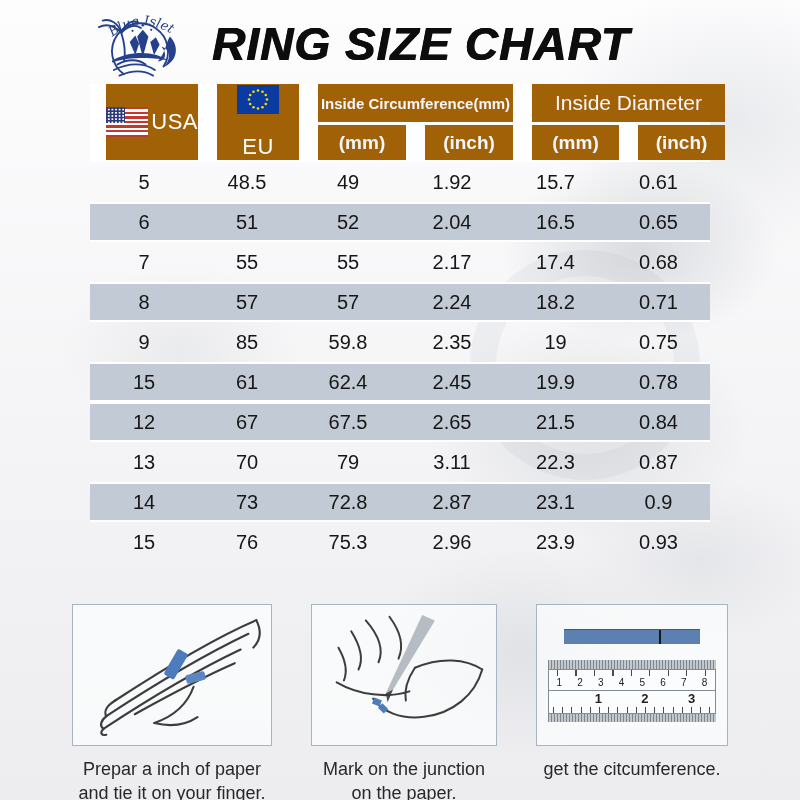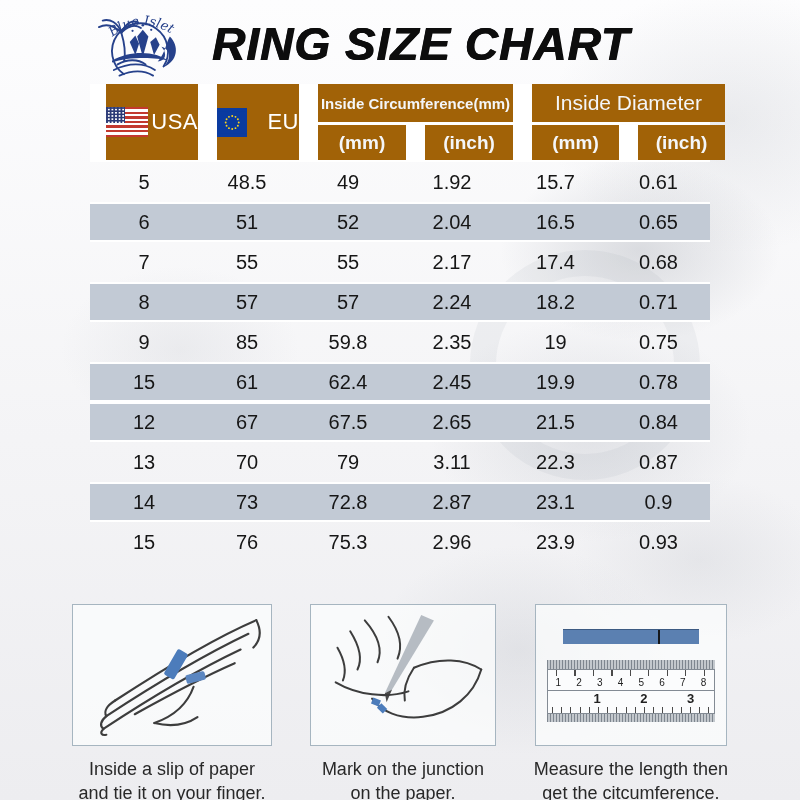--- a/index.html
+++ b/index.html
@@ -43,21 +43,21 @@
     display:grid; width:100%;
     grid-template-columns:108px 98px 104px 104px 103px 103px;
     grid-template-rows:38px 35px;
     gap:3px; background:#ffffff; border-bottom:2px solid #ffffff;
   }
   .hcell {
     background:#a16207; color:#f4f6f9;
     display:flex; align-items:center; justify-content:center; text-align:center;margin-left:16px;
   }
   .h-usa { grid-column:1; grid-row:1 / 3; flex-direction:row; gap:3px; }
-  .h-eu  { grid-column:2; grid-row:1 / 3; flex-direction:row; gap:20px; }
+  .h-eu  { grid-column:2; grid-row:1 / 3; flex-direction:column; gap:20px; }
   .h-circ { grid-column:3 / 5; grid-row:1; font-size:15px; font-weight:bold; }
   .h-diam { grid-column:5 / 7; grid-row:1; font-size:21px; font-weight:normal; }
   .h-sub { font-size:19px; font-weight:bold; grid-row:2; }
   .country-label { font-size:22px; color:#ffffff; letter-spacing:0.5px; }
   .flag { display:block; }
   .us-flag {
     width:46px; height:30px; position:relative;
     background:repeating-linear-gradient(180deg,#c3392f 0 2.31px,#ffffff 2.31px 4.62px);
   }
   .us-canton {
@@ -284,21 +284,21 @@
             <path d="M82,119 C98,123 114,121 126,113"></path>
             <path d="M186,14 C191,24 191,34 183,42"></path>
           </g>
           <g>
             <rect x="98" y="44" width="12" height="30" rx="2" fill="#4c7cbb" transform="rotate(30 104 59)"></rect>
             <rect x="114" y="68" width="20" height="9" rx="2" fill="#5b86c0" transform="rotate(-14 124 72)"></rect>
           </g>
         </svg>
       </div>
       <div class="step-caption">
-        <div>Inside a slip of paper</div>
+        <div>Prepar a inch of paper</div>
         <div>and tie it on your finger.</div>
       </div>
     </div>
 
     <div class="step">
       <div class="step-box">
         <svg viewBox="0 0 200 140" width="182" height="136" aria-hidden="true">
           <polygon points="120,4 134,10 88,86 80,90" fill="#b6bcc3"></polygon>
           <polygon points="80,90 88,86 82,100" fill="#4a4a4a"></polygon>
           <g fill="none" stroke="#3d3d3d" stroke-width="2.2" stroke-linecap="round">
@@ -350,19 +350,18 @@
                   <span>2</span>
                   <span>3</span>
                 </div>
               <div class="ruler-ticks-inch"></div>
             </div>
             <div class="ruler-serration-bottom"></div>
           </div>
         </div>
       </div>
       <div class="step-caption">
-        <div>Measure the length then</div>
         <div>get the citcumference.</div>
       </div>
     </div>
 
   </div>
 </div>
 
 </body></html>

